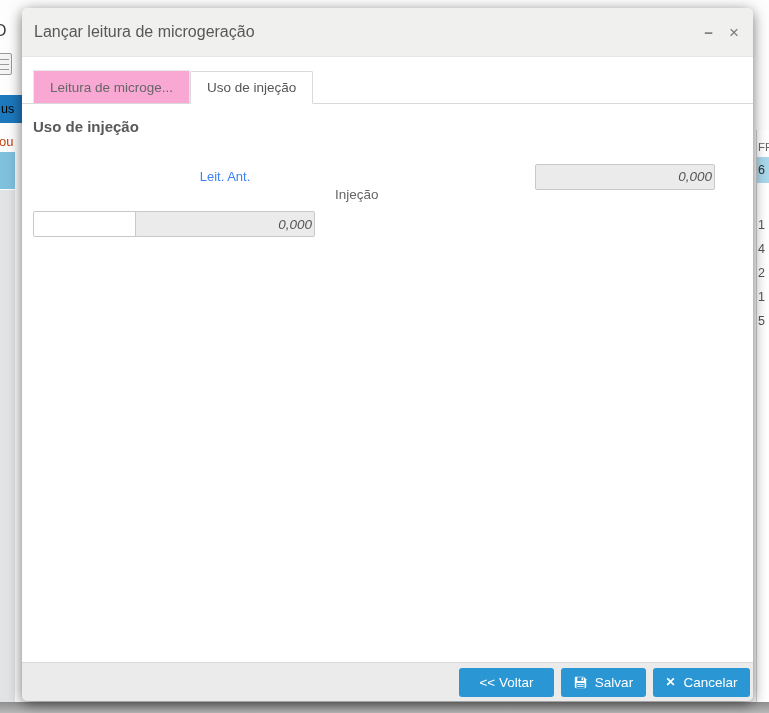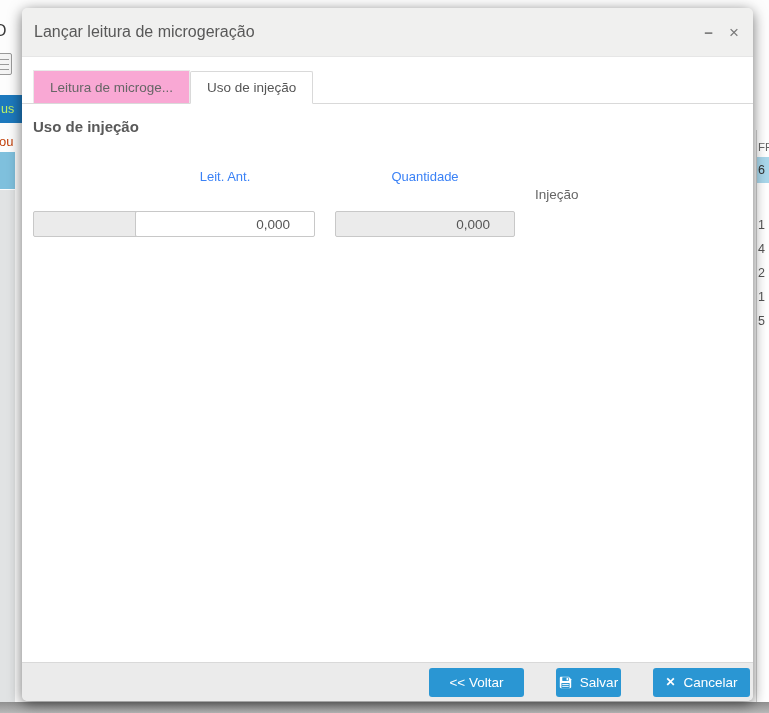--- a/index.html
+++ b/index.html
@@ -6,21 +6,21 @@
   html,body { width:769px; height:713px; overflow:hidden;
     font-family:"Liberation Sans", sans-serif; background:#ffffff; }
   .stage { position:relative; width:769px; height:713px; background:#fdfdfd; }
 
   
   .bg-left-toptext { position:absolute; left:-6px; top:22px; font-size:16px; color:#3a3a3a; }
   .bg-left-icon { position:absolute; left:-4px; top:53px; width:16px; height:22px;
     border:1px solid #9a9a9a; border-radius:2px; background:#f4f4f4; }
   .bg-left-icon::before { content:""; position:absolute; left:2px; top:5px; right:2px; height:1px; background:#9a9a9a; box-shadow:0 5px 0 #9a9a9a, 0 10px 0 #9a9a9a; }
   .bg-left-badge { position:absolute; left:0; top:95px; width:26px; height:28px;
-    background:#1d79be; color:#bef264; font-size:12.5px; display:flex; align-items:center; }
+    background:#1d79be; color:#000000; font-size:12.5px; display:flex; align-items:center; }
   .bg-left-badge span { margin-left:1px; }
   .bg-left-rowtext { position:absolute; left:-1px; top:134px; font-size:13px; color:#c2410c; }
   .bg-left-bluebar { position:absolute; left:0; top:152px; width:15px; height:37px; background:#7fc0dd; }
   .bg-left-gray { position:absolute; left:0; top:190px; width:15px; height:523px; background:#e1e3e4; }
   .bg-bottom-strip { position:absolute; left:0; top:702px; width:769px; height:11px;
     background:linear-gradient(#8f8f8f,#b9b9b9); }
   .bg-right-col { position:absolute; left:756px; top:130px; width:13px; height:572px;
     background:#fff; border-left:1px solid #d2d2d2; }
   .bg-right-header { position:absolute; left:758px; top:141px; font-size:11.5px; color:#666; }
   .bg-right-selected { position:absolute; left:757px; top:157px; width:12px; height:26px;
@@ -49,32 +49,32 @@
 
   
   .modal-body { padding:14px 11px 0 11px; }
   .section-title { font-size:15px; font-weight:bold; color:#595959; }
   .form-grid { margin-top:16px; display:grid;
     grid-template-columns:82px 180px 180px 180px; column-gap:20px; row-gap:9px; align-items:center; }
   .col-header { font-size:13px; color:#3b82f6; text-align:center; }
   .row-label { font-size:13.5px; color:#666;margin-top:36px; }
   .num-input { width:180px; height:26px; border:1px solid #c8c8c8; border-radius:2px;
     font-family:"Liberation Sans", sans-serif; font-size:13.5px; color:#555;
-    text-align:right; padding:0 24px; background:#fff; }
+    text-align:right; padding:0 2px; background:#fff;font-style:italic; }
   .num-input:disabled { background:#ebebeb; color:#555; }
 
   
   .modal-footer { position:absolute; left:0; bottom:0; width:100%; height:39px;
     background:#ebebeb; border-top:1px solid #d9d9d9; border-radius:0 0 5px 5px;
-    display:flex; align-items:center; justify-content:flex-end; gap:32px; padding-right:3px; }
+    display:flex; align-items:center; justify-content:flex-end; gap:7px; padding-right:3px; }
   .btn { height:29px; border:none; border-radius:3px; background:#2a96d3; color:#fff;
     font-family:"Liberation Sans", sans-serif; font-size:13.5px; cursor:pointer;
     display:inline-flex; align-items:center; justify-content:center; gap:8px; }
   .btn-voltar { width:95px; }
-  .btn-salvar { width:65px; }
+  .btn-salvar { width:85px; }
   .btn-cancelar { width:97px; }
   .btn .x-glyph { font-size:12px; font-weight:bold; }
 </style>
 </head>
 <body>
 
 <div class="stage">
 
   <div class="bg-left-toptext">O</div>
   <div class="bg-left-icon"></div>
@@ -116,21 +116,20 @@
         <span>Uso de injeção</span>
       </div>
     </div>
 
     <div class="modal-body">
       <div class="section-title">Uso de injeção</div>
 
       <div class="form-grid">
         <div></div>
         <div class="col-header">Leit. Ant.</div>
-        <div class="col-header">Quantidade</div>
 
         <div class="row-label">Injeção</div>
         <input class="num-input" type="text" disabled="" value="0,000" style="">
         <input class="num-input" type="text" value="0,000" style="">
         <input class="num-input" type="text" disabled="" value="0,000" style="">
       </div>
     </div>
 
     <div class="modal-footer">
       <button class="btn btn-voltar">

